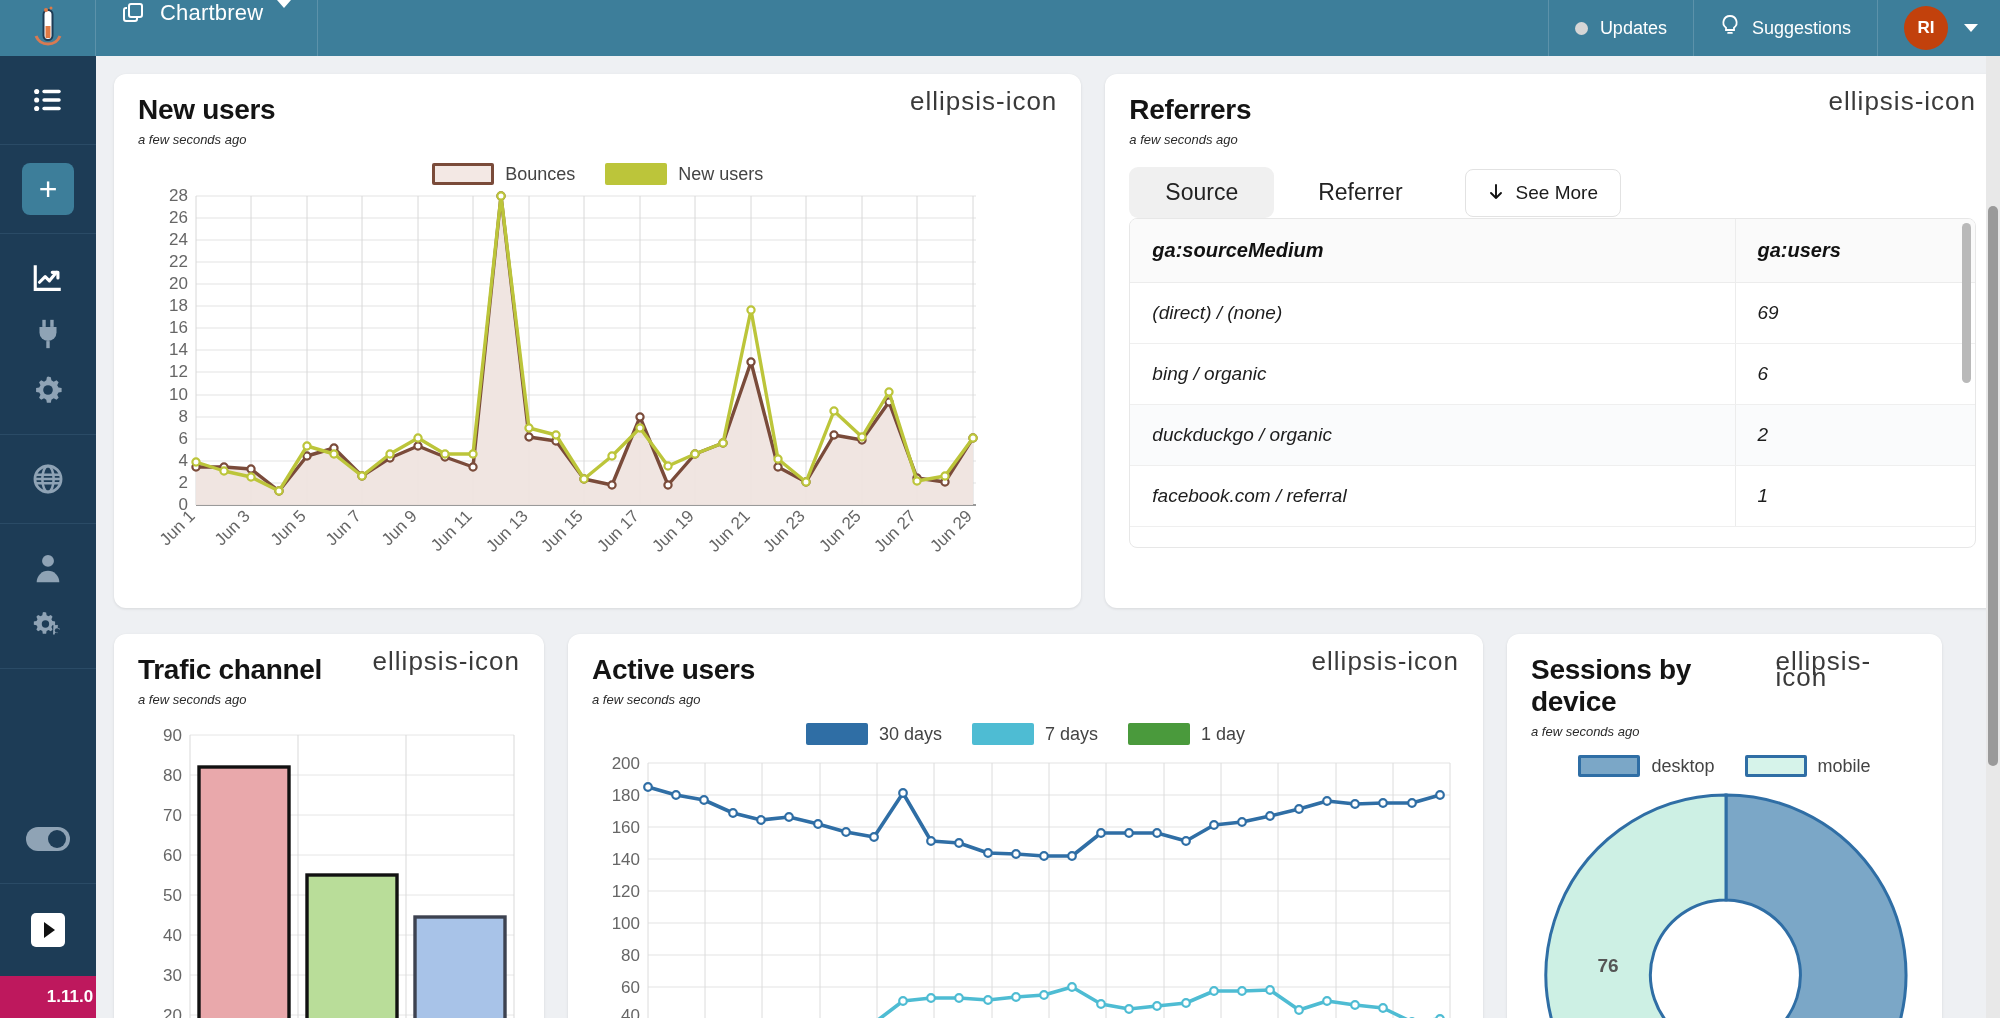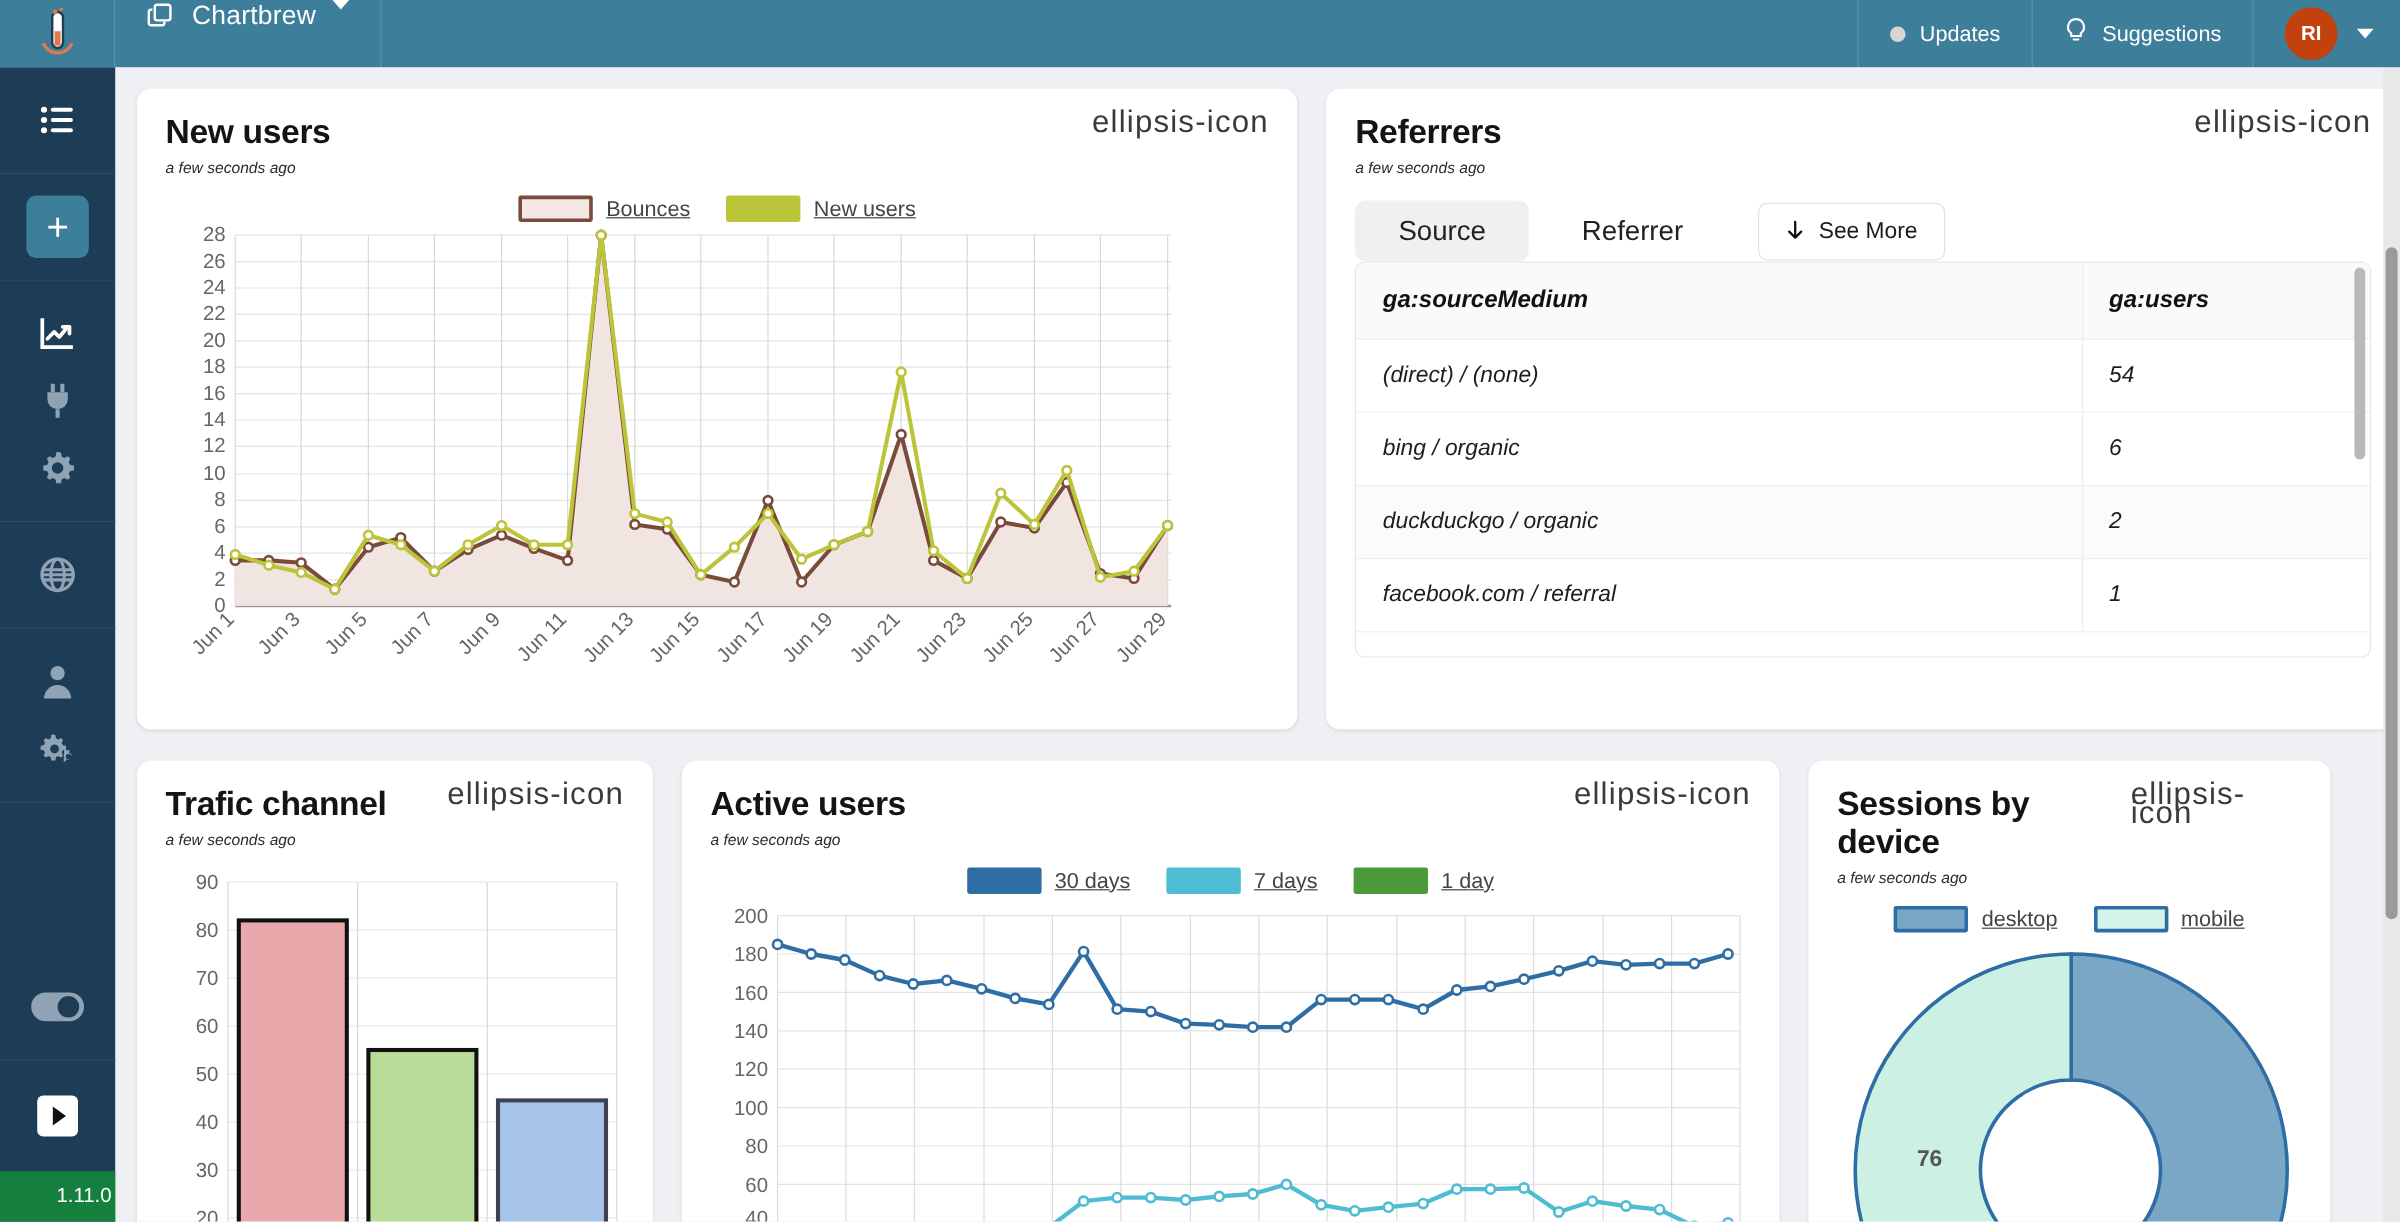--- a/index.html
+++ b/index.html
@@ -69,23 +69,23 @@
   }
   .sb-icon { width: 34px; height: 34px; display: block; }
   .sb-plus {
     width: 52px; height: 52px; border-radius: 8px;
     background: #3d7e9a;
     display: flex; align-items: center; justify-content: center;
     color: #fff; font-size: 32px; line-height: 1; font-weight: 300;
   }
   .sb-flex { flex: 1 1 auto; }
   .sb-ver {
-    height: 42px; background: #15803d; color: #fff;
+    height: 42px; background: #be185d; color: #fff;
     display: flex; align-items: center; justify-content: center;
-    font-size: 17px; font-weight: 400; padding-left: 44px;
+    font-size: 17px; font-weight: 700; padding-left: 44px;
   }
 
   
   .main {
     position: absolute; top: 56px; left: 96px;
     width: 1904px; height: 962px;
     padding: 18px 0 0 18px;
     overflow: hidden;
   }
   .row { display: flex; gap: 24px; margin-bottom: 26px; }
@@ -99,21 +99,21 @@
   }
   .card-head { display: flex; align-items: flex-start; justify-content: space-between; }
   .card-title { font-size: 28px; font-weight: 700; color: #141414; letter-spacing: -.3px; }
   .card-sub { font-size: 13px; font-style: italic; color: #2b2b2b; margin-top: 6px; }
   .dots { color: #3a3a3a; font-size: 26px; line-height: .6; letter-spacing: 1px; user-select: none; }
 
   
   .legend { display: flex; align-items: center; justify-content: center; gap: 30px; margin-top: 16px; }
   .lg { display: flex; align-items: center; gap: 11px; }
   .lg-box { width: 62px; height: 22px; border-radius: 2px; }
-  .lg-txt { font-size: 18px; color: #444; text-decoration: underline; }
+  .lg-txt { font-size: 18px; color: #444; }
 
   
   .tabs { display: flex; align-items: center; gap: 8px; margin-top: 20px; }
   .tab {
     padding: 12px 36px; border-radius: 9px; font-size: 23px; color: #222;
     background: transparent;
   }
   .tab.active { background: #f0f0f0; }
   .see-more {
     margin-left: 18px; padding: 12px 22px; border-radius: 8px;
@@ -494,21 +494,21 @@
         <table>
           <thead>
             <tr>
               <th>ga:sourceMedium</th>
               <th class="col-b">ga:users</th>
             </tr>
           </thead>
           <tbody>
             <tr>
               <td>(direct) / (none)</td>
-              <td class="col-b">54</td>
+              <td class="col-b">69</td>
             </tr>
             <tr>
               <td>bing / organic</td>
               <td class="col-b">6</td>
             </tr>
             <tr class="alt">
               <td>duckduckgo / organic</td>
               <td class="col-b">2</td>
             </tr>
             <tr>

